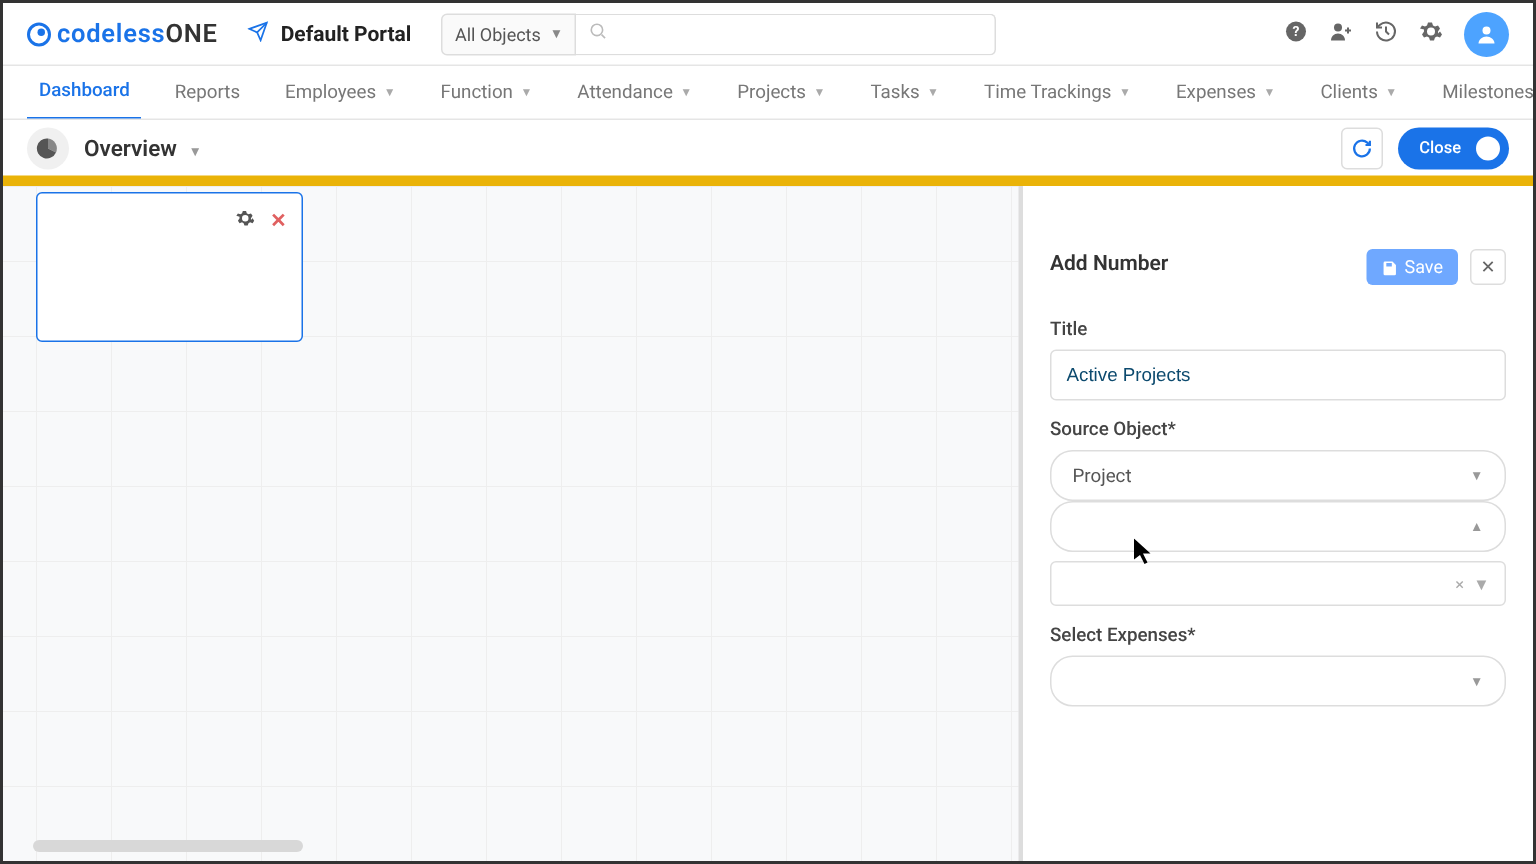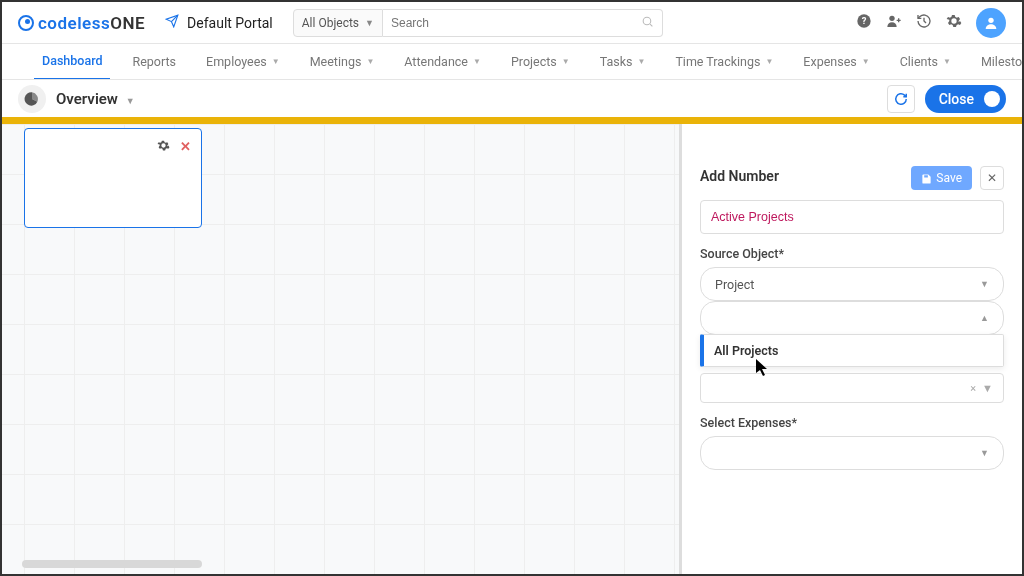--- a/index.html
+++ b/index.html
@@ -5,44 +5,44 @@
 * { box-sizing: border-box; margin: 0; padding: 0; }
 body { font-family: -apple-system, BlinkMacSystemFont, "Segoe UI", Roboto, sans-serif; font-size: 13px; color: #333; background: #fff; width: 1024px; height: 576px; overflow: hidden; border: 2px solid #333; position: relative; }
 
 
 .topbar { display: flex; align-items: center; height: 42px; padding: 0 16px; border-bottom: 1px solid #e5e5e5; }
 .logo { display: flex; align-items: center; font-size: 17px; font-weight: 600; letter-spacing: 0.5px; color: #1a73e8; margin-right: 20px; }
 .logo-icon { width: 16px; height: 16px; border: 2.5px solid #1a73e8; border-radius: 50%; margin-right: 4px; position: relative; }
 .logo-icon::after { content: ""; position: absolute; right: 2px; top: 2px; width: 5px; height: 5px; background: #1a73e8; border-radius: 50%; }
 .logo-dark { color: #333; }
 .send-icon { color: #1a73e8; margin-right: 8px; font-size: 14px; }
-.portal-label { font-weight: 400; font-size: 14px; color: #222; margin-right: 20px; }
+.portal-label { font-weight: 700; font-size: 14px; color: #222; margin-right: 20px; }
 .obj-dd { height: 28px; border: 1px solid #ddd; border-radius: 4px 0 0 4px; padding: 0 8px; display: flex; align-items: center; font-size: 12px; color: #555; background: #fafafa; }
 .obj-dd .tri { margin-left: 6px; font-size: 9px; color: #888; }
 .search-wrap { flex: 0 0 280px; height: 28px; border: 1px solid #ddd; border-left: none; border-radius: 0 4px 4px 0; display: flex; align-items: center; padding: 0 8px; }
 .search-wrap input { border: none; outline: none; flex: 1; font-size: 12px; }
 .search-ico { color: #bbb; font-size: 13px; }
 .topbar-right { margin-left: auto; display: flex; align-items: center; gap: 14px; color: #666; }
 .topbar-right .ico { font-size: 15px; cursor: pointer; }
 .avatar { width: 30px; height: 30px; border-radius: 50%; background: #4da3ff; display: flex; align-items: center; justify-content: center; color: #fff; font-size: 14px; }
 
 
-.navtabs { display: flex; align-items: center; height: 36px; padding: 0 32px; border-bottom: 1px solid #e5e5e5; overflow: hidden; }
+.navtabs { display: flex; align-items: center; height: 36px; padding: 0 16px; border-bottom: 1px solid #e5e5e5; overflow: hidden; }
 .navtab { padding: 0 8px; height: 36px; display: flex; align-items: center; font-size: 12.5px; color: #777; cursor: pointer; margin-right: 14px; white-space: nowrap; }
 .navtab.active { color: #1a73e8; border-bottom: 2px solid #1a73e8; font-weight: 500; }
 .navtab .tri { margin-left: 5px; font-size: 8px; color: #aaa; }
 
 
 .overview-bar { display: flex; align-items: center; height: 44px; padding: 0 16px; border-bottom: 7px solid #eab308; }
 .overview-ico { width: 28px; height: 28px; border-radius: 50%; background: #f0f0f0; display: flex; align-items: center; justify-content: center; margin-right: 10px; color: #555; }
 .overview-title { font-size: 15px; font-weight: 600; color: #333; }
 .overview-title .tri { font-size: 9px; color: #999; margin-left: 4px; }
 .overview-right { margin-left: auto; display: flex; align-items: center; gap: 10px; }
 .refresh-btn { width: 28px; height: 28px; border: 1px solid #ddd; border-radius: 4px; display: flex; align-items: center; justify-content: center; color: #1a73e8; cursor: pointer; font-weight: bold; }
-.close-pill { height: 28px; border-radius: 14px; background: #1a73e8; color: #fff; display: flex; align-items: center; padding: 0 6px 0 14px; font-size: 14px; font-weight: 500; cursor: pointer; }
+.close-pill { height: 28px; border-radius: 14px; background: #1a73e8; color: #fff; display: flex; align-items: center; padding: 0 6px 0 14px; font-size: 11px; font-weight: 500; cursor: pointer; }
 .close-toggle { width: 16px; height: 16px; border-radius: 50%; background: #fff; margin-left: 10px; }
 
 
 .main { display: flex; height: calc(576px - 42px - 36px - 44px - 4px); }
 .canvas { flex: 1; position: relative; background-color: #f8f9fa;
   background-image:
     linear-gradient(#eee 1px, transparent 1px),
     linear-gradient(90deg, #eee 1px, transparent 1px);
   background-size: 50px 50px;
   background-position: 22px 0;
@@ -56,21 +56,21 @@
 
 
 .panel { width: 340px; padding: 0 18px; overflow-y: auto; background: #fff; position: relative; }
 .panel-head { display: flex; align-items: center; padding: 14px 0 10px; }
 .panel-title { font-size: 14px; font-weight: 600; color: #333; margin-top: 24px; }
 .panel-head-right { margin-left: auto; display: flex; gap: 8px; margin-top: 28px; }
 .save-btn { background: #6fa8ff; color: #fff; border-radius: 4px; padding: 4px 10px; font-size: 12px; display: flex; align-items: center; gap: 4px; cursor: pointer; }
 .panel-close { width: 24px; height: 24px; border: 1px solid #ddd; border-radius: 4px; display: flex; align-items: center; justify-content: center; color: #666; font-size: 12px; cursor: pointer; }
 
 .field-label { font-size: 12.5px; color: #444; margin: 12px 0 6px; font-weight: 500; }
-.field-input { width: 100%; height: 34px; border: 1px solid #ddd; border-radius: 4px; padding: 0 10px; font-size: 12.5px; color: #be185d; outline: none; }
+.field-input { width: 100%; height: 34px; border: 1px solid #ddd; border-radius: 4px; padding: 0 10px; font-size: 12.5px; color: #0c4a6e; outline: none; }
 .field-select { width: 100%; height: 34px; border: 1px solid #ddd; border-radius: 15px; padding: 0 14px; font-size: 12.5px; color: #555; display: flex; align-items: center; justify-content: space-between; cursor: pointer; }
 .field-select .tri { font-size: 9px; color: #999; }
 
 .dropdown-option { position: relative; margin-top: -1px; border: 1px solid #ddd; border-left: 4px solid #1a73e8; border-radius: 2px; padding: 8px 10px; font-size: 12.5px; font-weight: 600; color: #333; box-shadow: 0 2px 6px rgba(0,0,0,0.08); z-index: 2; }
 .field-below { width: 100%; height: 30px; border: 1px solid #ddd; border-radius: 4px; margin-top: 6px; display: flex; align-items: center; justify-content: flex-end; gap: 6px; padding: 0 10px; color: #aaa; font-size: 11px; }
 
 .cursor { position: absolute; left: 754px; top: 357px; width: 14px; height: 18px; z-index: 10; pointer-events: none; }
 .cursor svg { display: block; }
 
 
@@ -90,21 +90,20 @@
         <path d="M22 2L11 13"></path>
         <path d="M22 2l-7 20-4-9-9-4 20-7z"></path>
       </svg>
   </span>
   <span class="portal-label">Default Portal</span>
   <div class="obj-dd">
     <span>All Objects</span>
     <span class="tri">▼</span>
   </div>
   <div class="search-wrap">
-    <input type="text" placeholder="Search" style="">
     <span class="search-ico">
       <svg width="13" height="13" viewBox="0 0 24 24" fill="none" stroke="#bbb" stroke-width="2">
           <circle cx="11" cy="11" r="7"></circle>
           <path d="M21 21l-4.3-4.3"></path>
         </svg>
     </span>
   </div>
   <div class="topbar-right">
     <span class="ico">
       <svg width="16" height="16" viewBox="0 0 24 24" fill="#666">
@@ -145,21 +144,21 @@
       <span>Dashboard</span>
     </div>
   <div class="navtab">
       <span>Reports</span>
     </div>
   <div class="navtab">
       <span>Employees</span>
       <span class="tri">▼</span>
     </div>
   <div class="navtab">
-      <span>Meetings</span>
+      <span>Function</span>
       <span class="tri">▼</span>
     </div>
   <div class="navtab">
       <span>Attendance</span>
       <span class="tri">▼</span>
     </div>
   <div class="navtab">
       <span>Projects</span>
       <span class="tri">▼</span>
     </div>
@@ -232,34 +231,32 @@
         <span class="save-btn">
           <svg width="11" height="11" viewBox="0 0 24 24" fill="#fff">
               <path d="M5 3h11l5 5v13a2 2 0 0 1-2 2H5a2 2 0 0 1-2-2V5a2 2 0 0 1 2-2zm2 2v5h8V5m-6 9h4v5h-4z"></path>
             </svg>
           <span>Save</span>
         </span>
         <span class="panel-close">✕</span>
       </div>
     </div>
 
+    <div class="field-label">Title</div>
     <input class="field-input" value="Active Projects" style="">
 
     <div class="field-label">Source Object*</div>
     <div class="field-select">
       <span>Project</span>
       <span class="tri">▼</span>
     </div>
 
     <div class="field-select">
       <span></span>
       <span class="tri">▲</span>
-    </div>
-    <div class="dropdown-option">
-      <span>All Projects</span>
     </div>
     <div class="field-below">
       <span>×</span>
       <span class="tri">▼</span>
     </div>
 
     <div class="field-label">Select Expenses*</div>
     <div class="field-select">
       <span></span>
       <span class="tri">▼</span>

